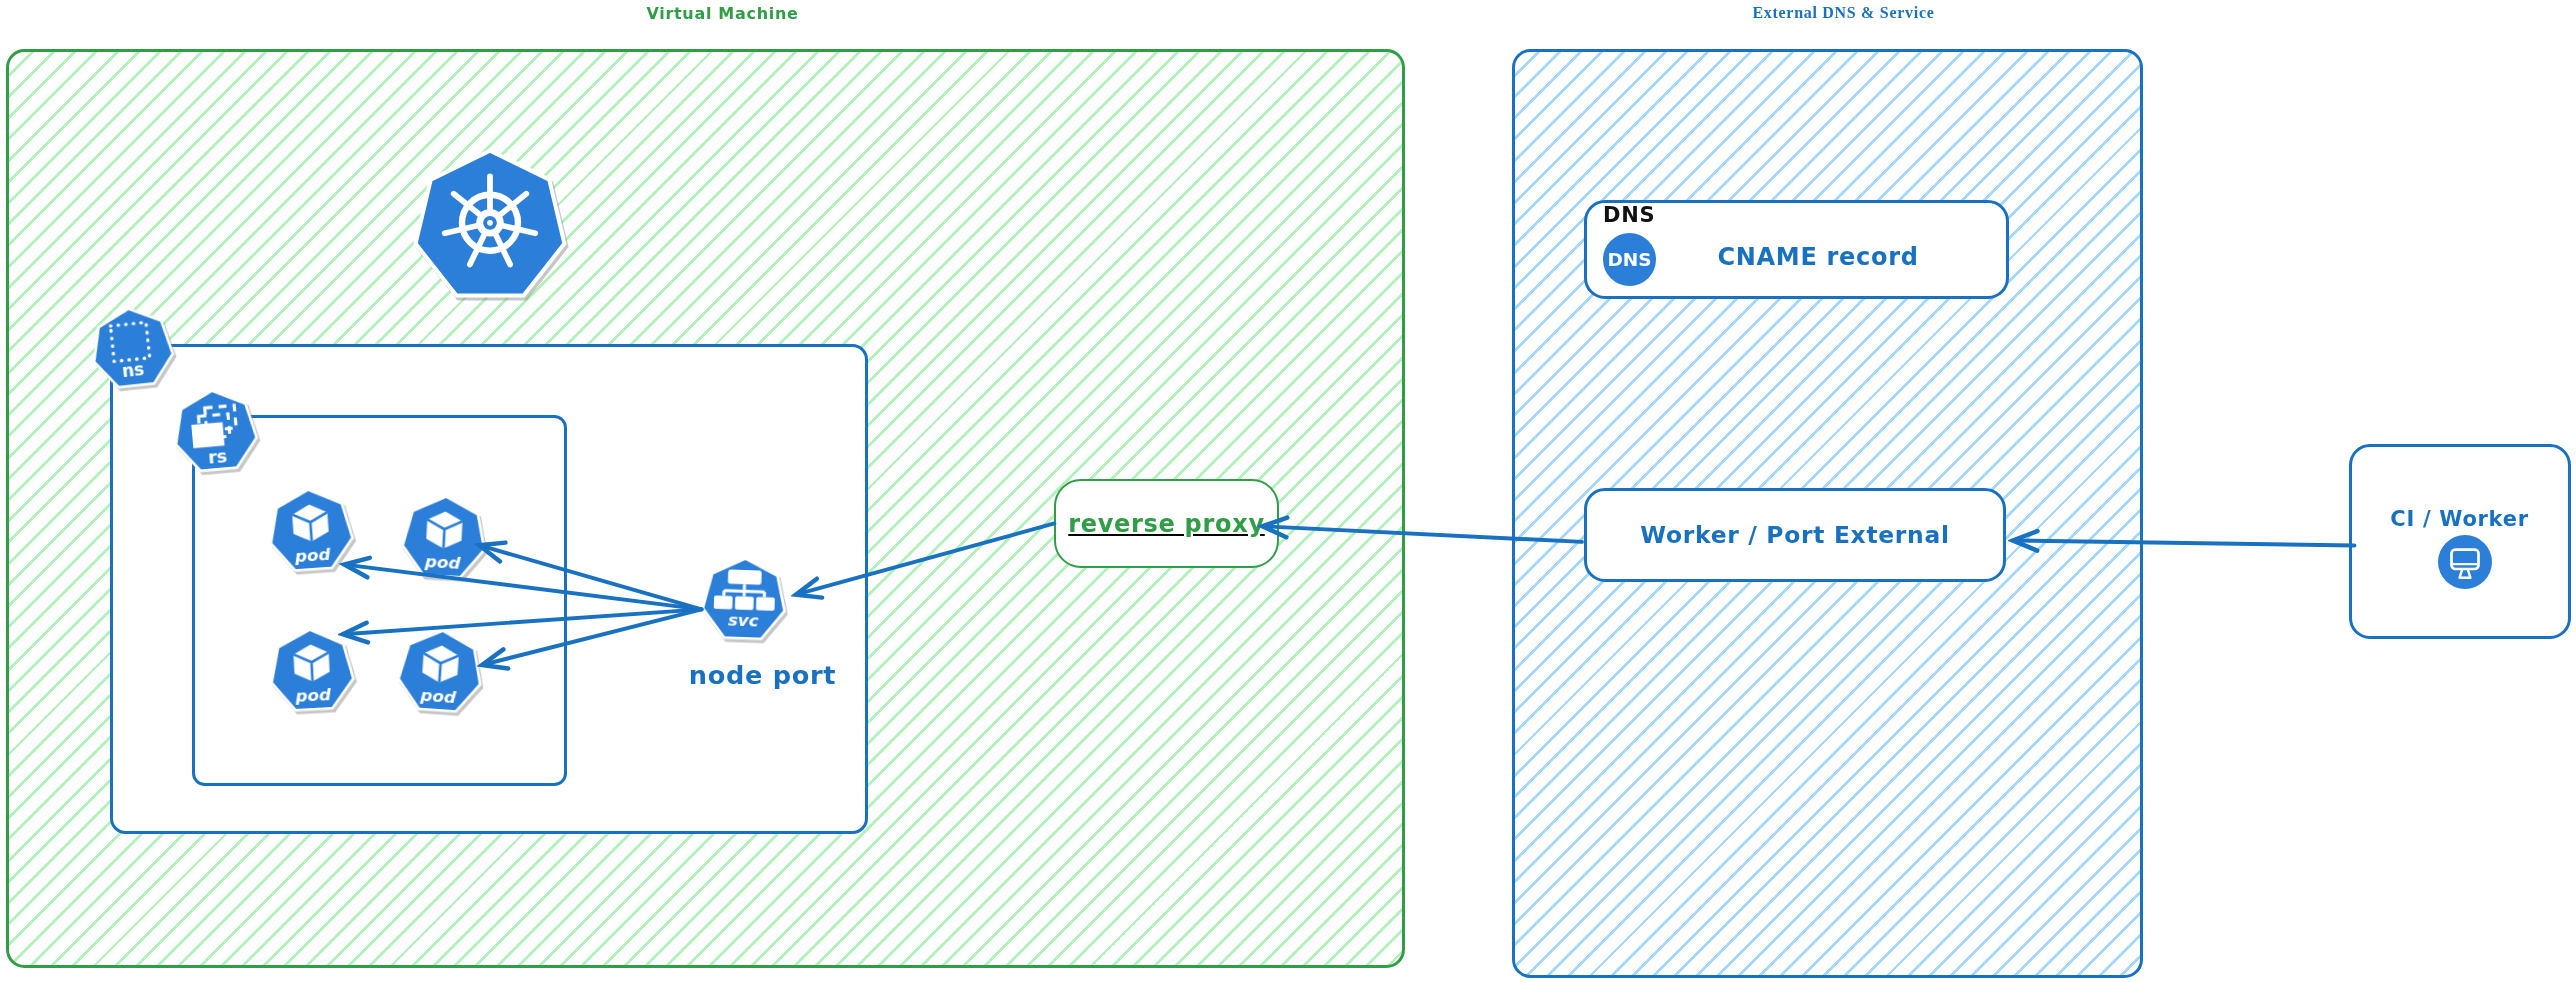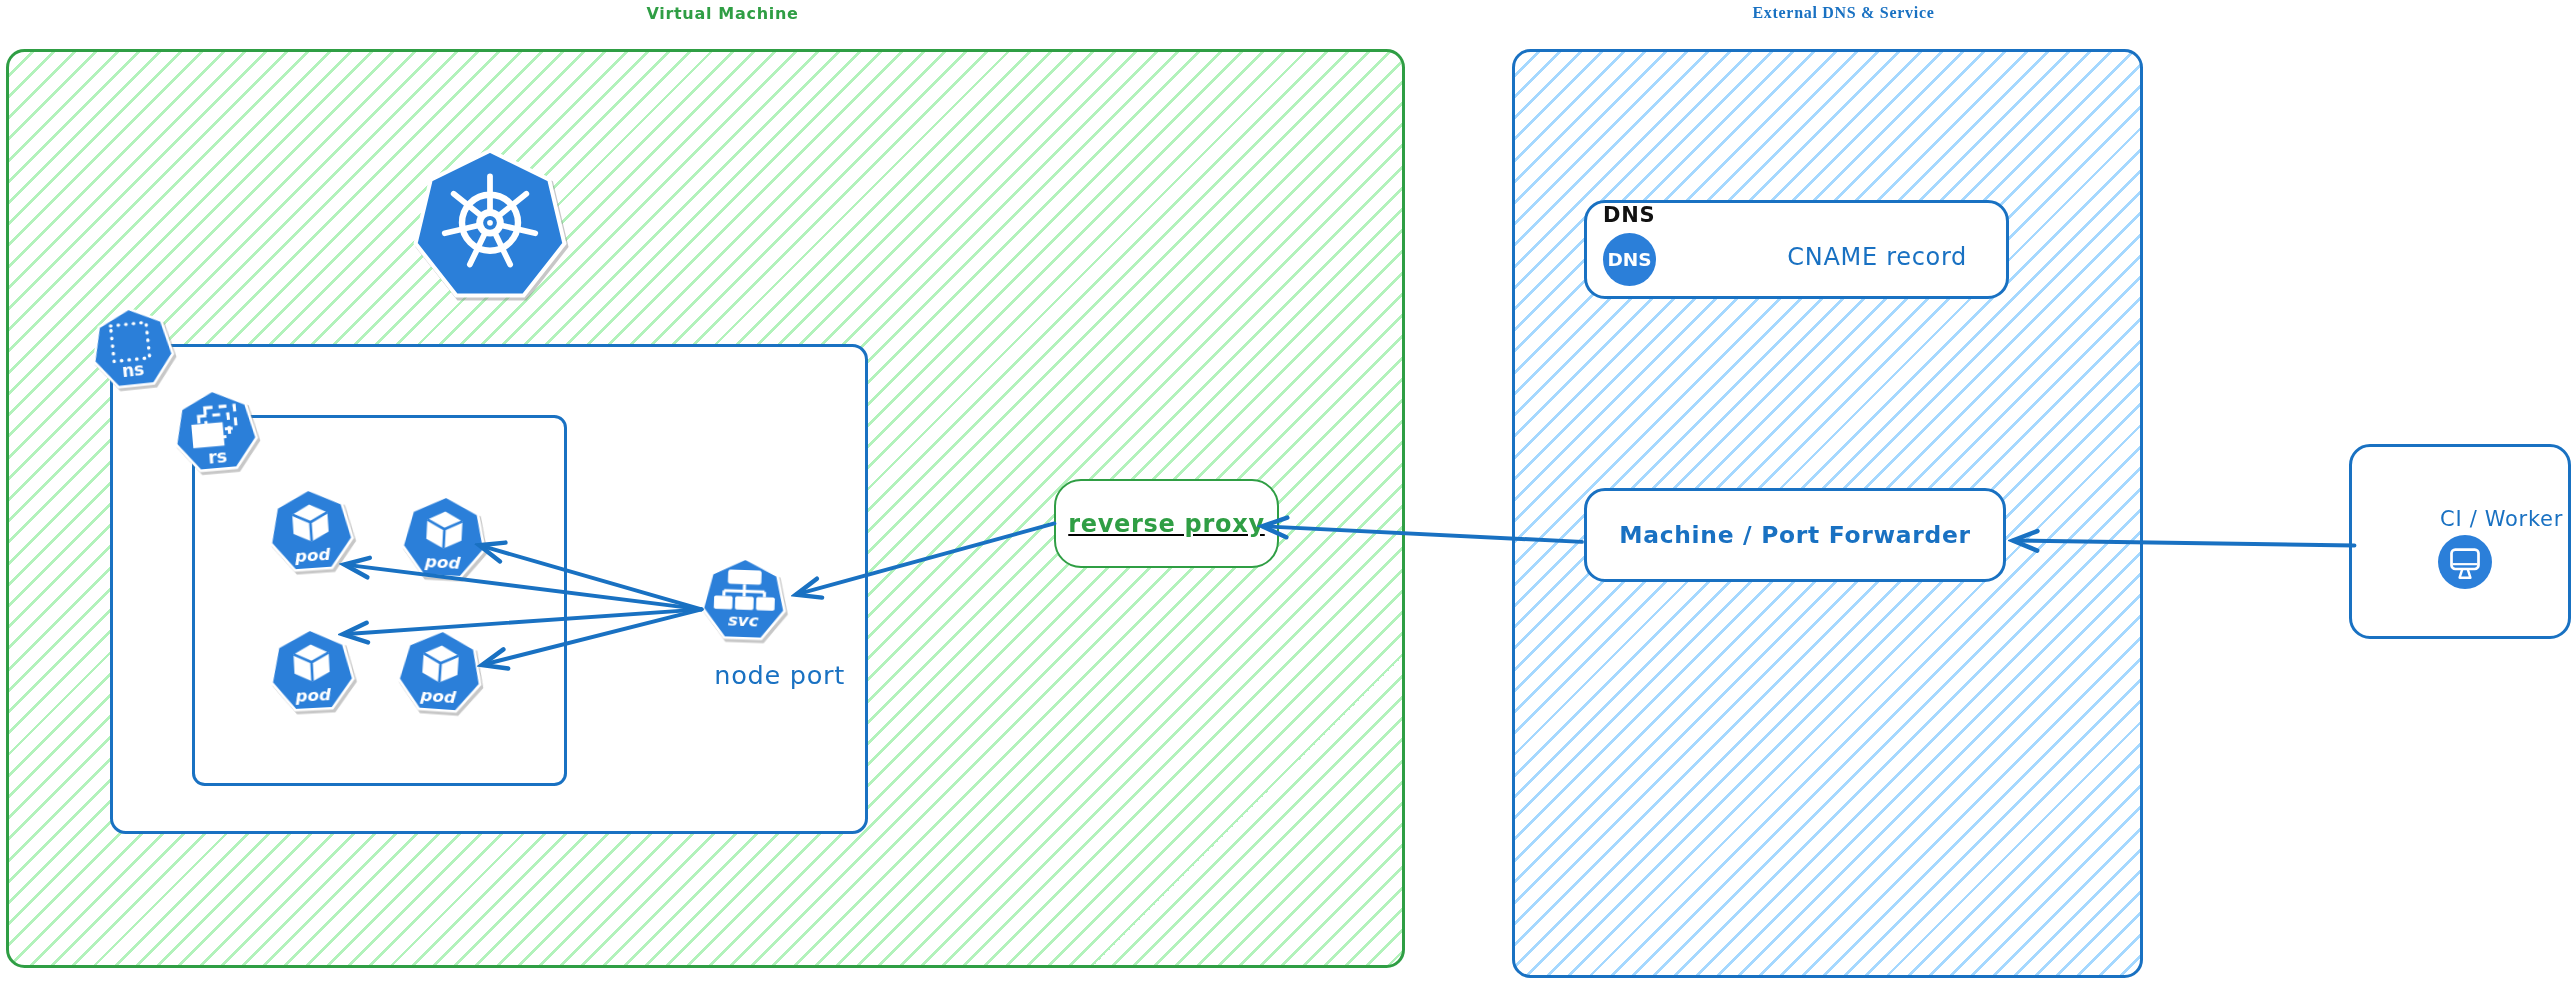--- a/index.html
+++ b/index.html
@@ -22,21 +22,21 @@
   .title.green{color:#2f9e44;}
   .title.blue{color:#1971c2;}
 
   .label-center{display:flex;align-items:center;justify-content:center;height:100%;width:100%;
     font-size:23.4px;font-weight:bold;letter-spacing:0.7px;}
   .label-green{color:#2f9e44;}
   .label-blue{color:#1971c2;}
 
   .icon-shadow{filter:drop-shadow(2.8px 3.6px 0 rgba(130,130,130,0.45));}
 
-  .caption{position:absolute;text-align:right;color:#1971c2;font-size:25.6px;font-weight:normal;letter-spacing:0.7px;}
+  .caption{position:absolute;text-align:center;color:#1971c2;font-size:25.6px;font-weight:bold;letter-spacing:0.7px;}
 
   .dns-tag{position:absolute;color:#111111;font-size:21px;font-weight:bold;letter-spacing:0.7px;}
   .circle-badge{position:absolute;border-radius:50%;background:#2b7fd9;display:flex;
     align-items:center;justify-content:center;color:#ffffff;font-weight:bold;}
 
   svg text{font-family:"DejaVu Sans", sans-serif;font-weight:bold;}
   .arrows{position:absolute;left:0;top:0;pointer-events:none;}
 </style>
 </head>
 <body>
@@ -110,39 +110,39 @@
   <svg class="abs icon-shadow" style="left:700px;top:556px;transform:rotate(2deg);" width="88" height="88" viewBox="0 0 100 100">
     <polygon points="50,3 87,21 96.5,61 71,93.5 29,93.5 3.5,61 13,21" fill="#2b7fd9" stroke="#ffffff" stroke-width="3"></polygon>
     <rect x="31" y="16" width="38" height="16" rx="3" fill="#ffffff"></rect>
     <path d="M50,32 V40 M27,40 H73 M27,40 V46 M50,40 V46 M73,40 V46" fill="none" stroke="#ffffff" stroke-width="3.5"></path>
     <rect x="16" y="46" width="21" height="15" rx="2" fill="#ffffff"></rect>
     <rect x="40" y="46" width="21" height="15" rx="2" fill="#ffffff"></rect>
     <rect x="64" y="46" width="21" height="15" rx="2" fill="#ffffff"></rect>
     <text x="50" y="80" font-size="19" fill="#ffffff" text-anchor="middle" font-style="italic">svc</text>
   </svg>
 
-  <div class="caption" style="left:632px;top:660px;width:213px;">node port</div>
+  <div class="caption" style="left:656px;top:660px;width:213px;">node port</div>
 
   <div class="node-box" style="left:1054px;top:479px;width:225px;height:89px;border-radius:27px;border:2.8px solid #2f9e44;text-decoration:underline;">
     <div class="label-center label-green" style="font-size:24px;">reverse proxy</div>
   </div>
 
   <div class="title blue abs" style="left:1666px;top:4.3px;width:355px;font-family:Liberation Serif, serif;">External DNS &amp; Service</div>
 
   <div class="group-box blue-box" style="left:1512px;top:49px;width:631px;height:929px;"></div>
 
   <div class="node-box blue-border" style="left:1584px;top:200px;width:425px;height:99px;border-radius:21px;"></div>
   <div class="dns-tag" style="left:1603px;top:203px;">DNS</div>
   <div class="circle-badge" style="left:1603px;top:233px;width:53px;height:53px;font-size:18.5px;">
     <span>DNS</span>
   </div>
   <div class="caption" style="left:1669px;top:243px;width:298px;font-size:24px;">CNAME record</div>
 
   <div class="node-box blue-border" style="left:1584px;top:488px;width:422px;height:94px;border-radius:21px;">
-    <div class="label-center label-blue">Machine / Port Forwarder</div>
+    <div class="label-center label-blue">Worker / Port External</div>
   </div>
 
   <div class="node-box blue-border" style="left:2349px;top:444px;width:222px;height:195px;border-radius:21px;"></div>
   <div class="caption" style="left:2356px;top:507px;width:207px;font-size:21px;">CI / Worker</div>
   <div class="circle-badge" style="left:2438px;top:535px;width:54px;height:54px;">
     <svg width="54" height="54" viewBox="0 0 100 100">
       <rect x="25" y="27" width="50" height="36" rx="7" fill="none" stroke="#ffffff" stroke-width="5"></rect>
       <line x1="27" y1="54" x2="73" y2="54" stroke="#ffffff" stroke-width="4"></line>
       <path d="M45,63 L40,79 L60,79 L55,63" fill="none" stroke="#ffffff" stroke-width="4.5" stroke-linejoin="round"></path>
     </svg>

